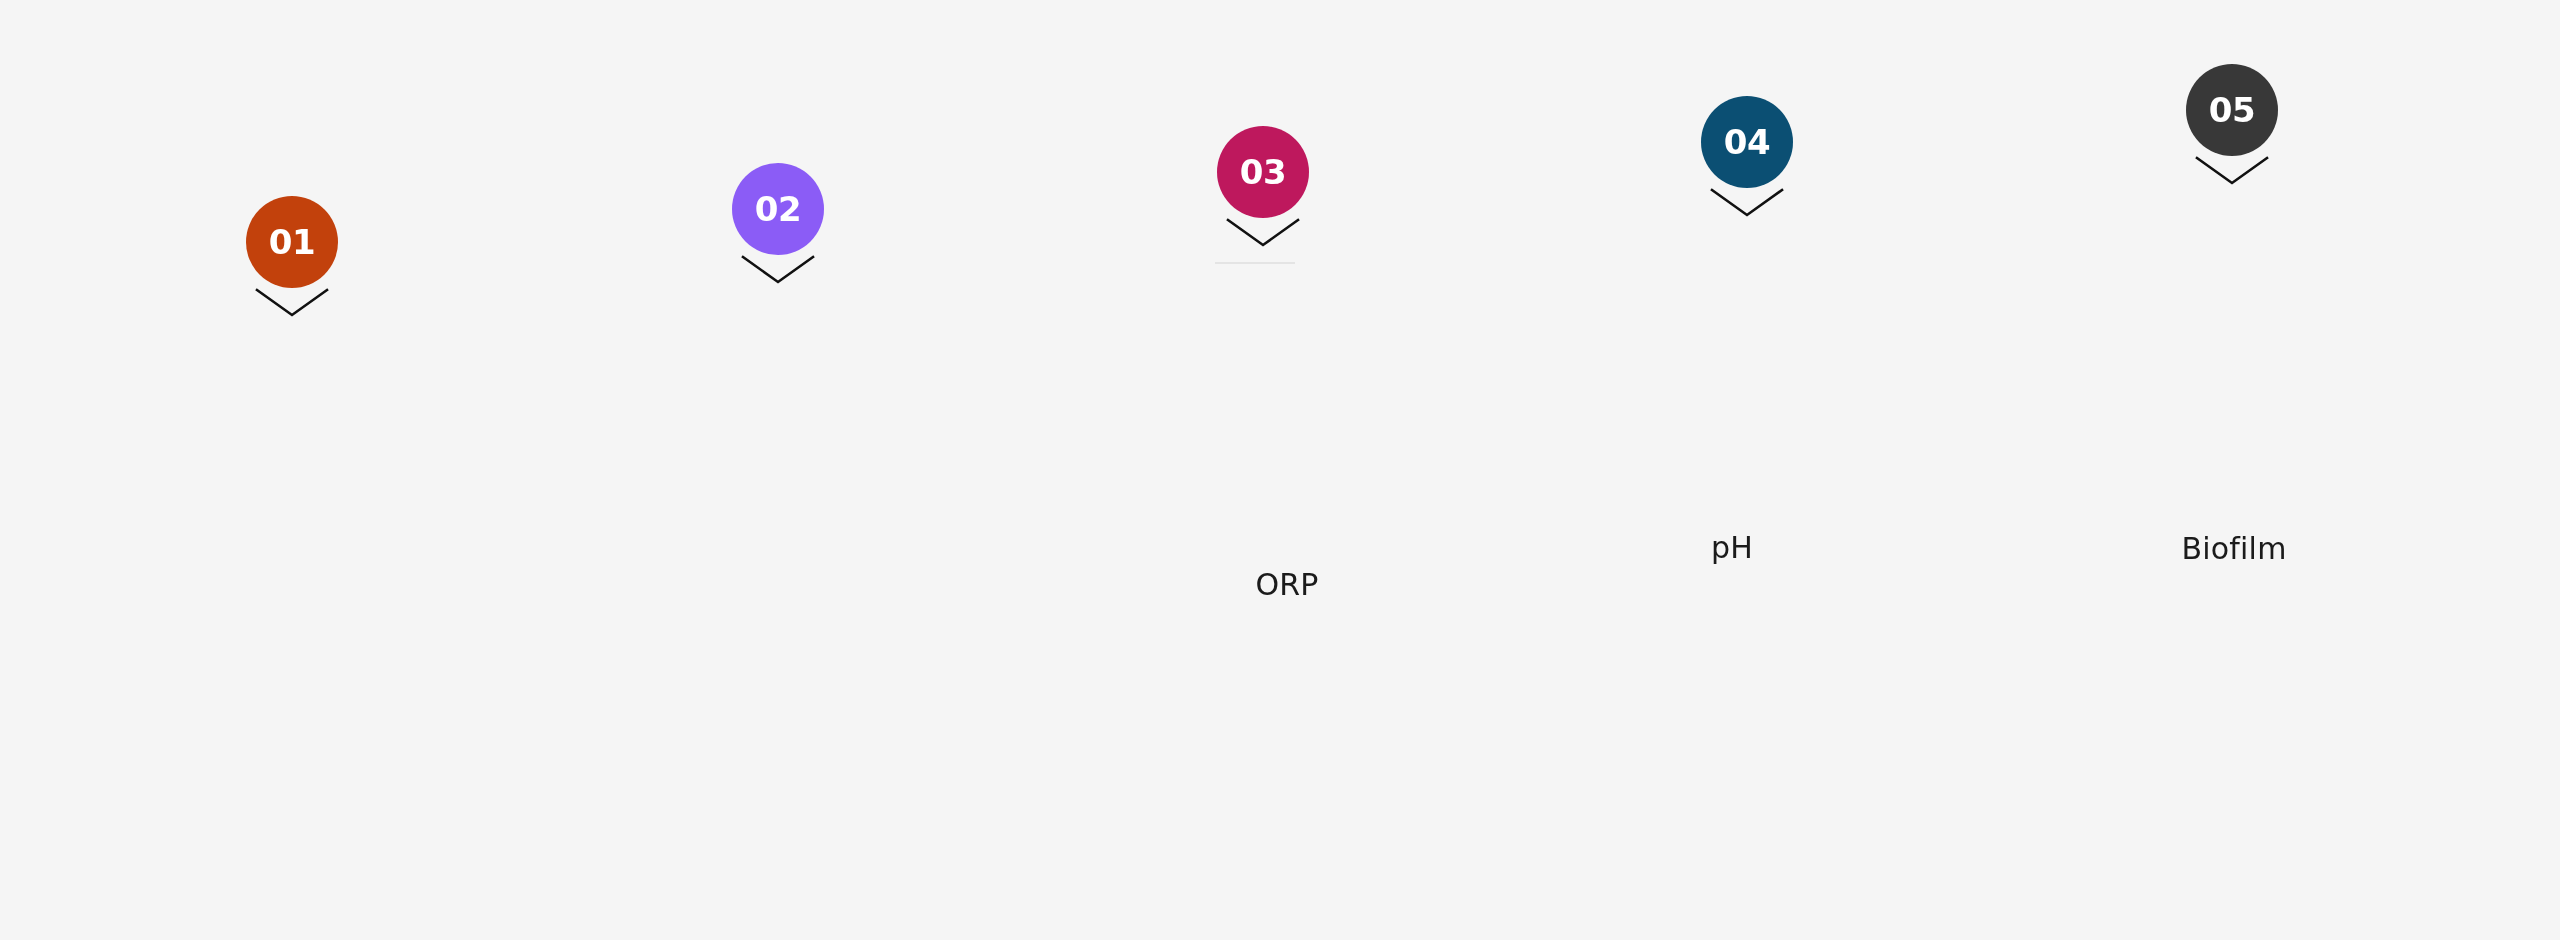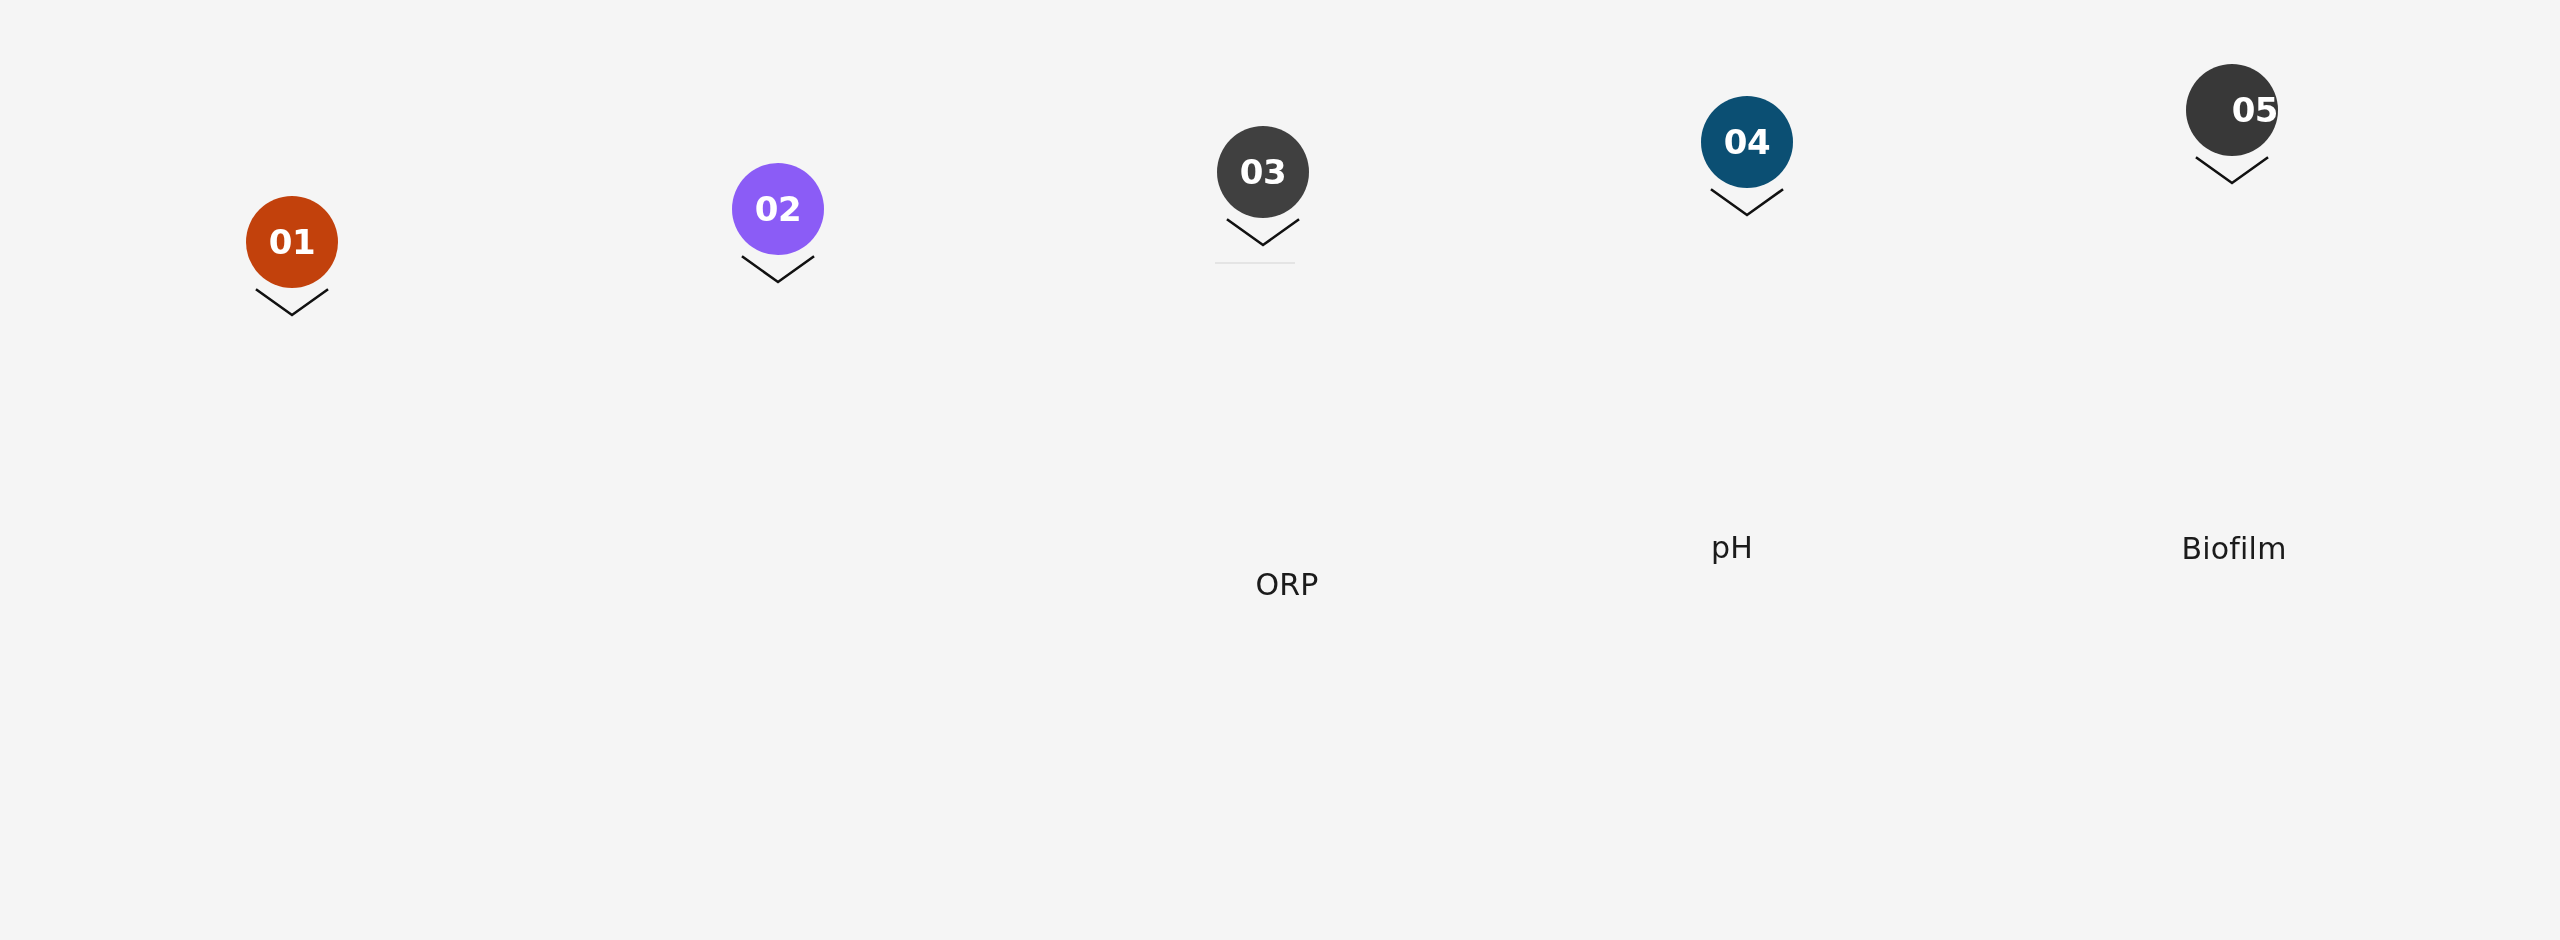--- a/index.html
+++ b/index.html
@@ -115,21 +115,21 @@
       <span class="marker-number">02</span>
     </div>
     <div class="marker-chevron">
       <svg viewBox="0 0 74 30" xmlns="http://www.w3.org/2000/svg">
         <polyline points="2,2 37,27 72,2" fill="none" stroke="#111111" stroke-width="2.6" stroke-linecap="square" stroke-linejoin="miter"></polyline>
       </svg>
     </div>
   </div>
 
   <div class="marker" style="left:1263px; top:172px;">
-    <div class="marker-circle" style="background:#404040;">
+    <div class="marker-circle" style="background:#be185d;">
       <span class="marker-number">03</span>
     </div>
     <div class="marker-chevron">
       <svg viewBox="0 0 74 30" xmlns="http://www.w3.org/2000/svg">
         <polyline points="2,2 37,27 72,2" fill="none" stroke="#111111" stroke-width="2.6" stroke-linecap="square" stroke-linejoin="miter"></polyline>
       </svg>
     </div>
   </div>
 
   <div class="marker" style="left:1747px; top:142px;">
@@ -137,21 +137,21 @@
       <span class="marker-number">04</span>
     </div>
     <div class="marker-chevron">
       <svg viewBox="0 0 74 30" xmlns="http://www.w3.org/2000/svg">
         <polyline points="2,2 37,27 72,2" fill="none" stroke="#111111" stroke-width="2.6" stroke-linecap="square" stroke-linejoin="miter"></polyline>
       </svg>
     </div>
   </div>
 
   <div class="marker" style="left:2232px; top:110px;">
-    <div class="marker-circle" style="background:#383838;justify-content:flex-end;">
+    <div class="marker-circle" style="background:#383838;">
       <span class="marker-number">05</span>
     </div>
     <div class="marker-chevron">
       <svg viewBox="0 0 74 30" xmlns="http://www.w3.org/2000/svg">
         <polyline points="2,2 37,27 72,2" fill="none" stroke="#111111" stroke-width="2.6" stroke-linecap="square" stroke-linejoin="miter"></polyline>
       </svg>
     </div>
   </div>
 
   <div class="caption" style="left:1251px; top:585px;margin-left:36px;">ORP</div>

